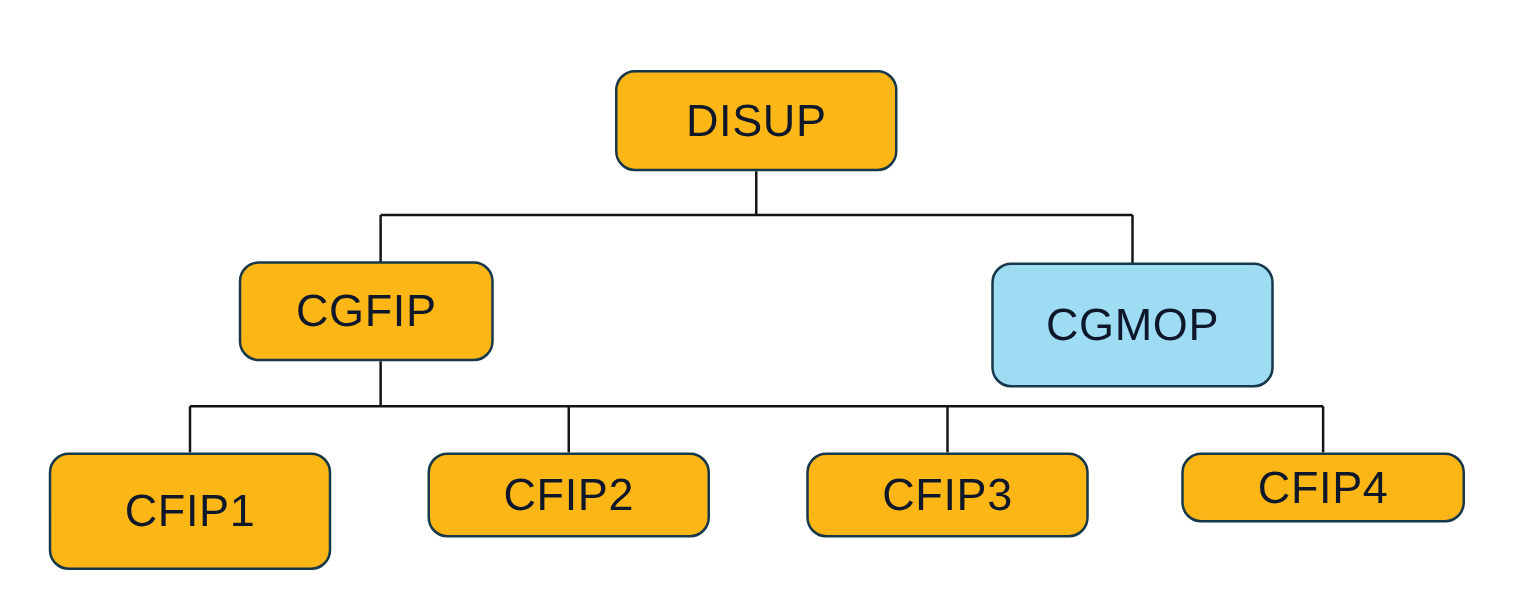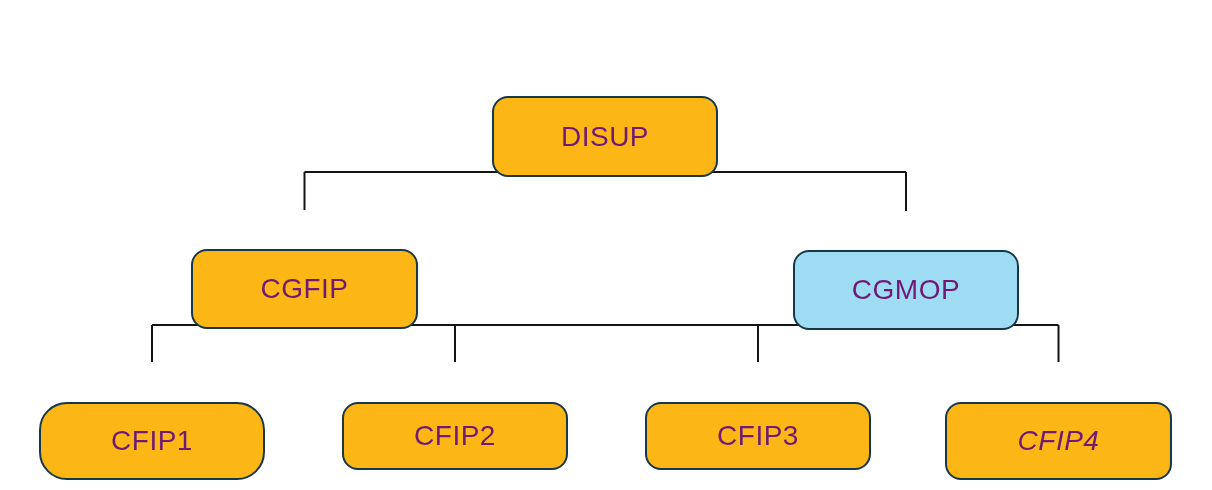--- a/index.html
+++ b/index.html
@@ -28,24 +28,23 @@
     fill: none;
   }
   .node {
     position: absolute;
     box-sizing: border-box;
     border: 2.5px solid #17384a;
     border-radius: 16px;
     display: flex;
     align-items: center;
     justify-content: center;
-    font-size: 28px;
+    font-size: 36px;
     letter-spacing: 0.5px;
-    color: #701a75;
-    margin-top: 40px;
+    color: #0f172a;
   }
   .node.orange { background: #fcb615; }
   .node.blue   { background: #9edcf3; }
 </style>
 </head>
 <body>
 
 <div class="canvas">
 
   <svg class="edges" viewBox="0 0 1212 490" xmlns="http://www.w3.org/2000/svg">
@@ -58,37 +57,37 @@
     <path d="M152 325 L152 362"></path>
     <path d="M455 325 L455 362"></path>
     <path d="M758 325 L758 362"></path>
     <path d="M1058.5 325 L1058.5 362"></path>
   </svg>
 
   <div class="node orange" style="left:492px; top:56px; width:226px; height:81px;">
     <span>DISUP</span>
   </div>
 
-  <div class="node orange" style="left:191px; top:209px; width:227px; height:80px;">
+  <div class="node orange" style="left:191px; top:209px; width:204px; height:80px;">
     <span>CGFIP</span>
   </div>
 
-  <div class="node blue" style="left:793px; top:210px; width:226px; height:80px;">
+  <div class="node blue" style="left:793px; top:210px; width:226px; height:100px;">
     <span>CGMOP</span>
   </div>
 
-  <div class="node orange" style="left:39px; top:362px; width:226px; height:78px;border-radius:28px;">
+  <div class="node orange" style="left:39px; top:362px; width:226px; height:94px;">
     <span>CFIP1</span>
   </div>
 
   <div class="node orange" style="left:342px; top:362px; width:226px; height:68px;">
     <span>CFIP2</span>
   </div>
 
   <div class="node orange" style="left:645px; top:362px; width:226px; height:68px;">
     <span>CFIP3</span>
   </div>
 
-  <div class="node orange" style="left:945px; top:362px; width:227px; height:78px;font-style:italic;">
+  <div class="node orange" style="left:945px; top:362px; width:227px; height:56px;">
     <span>CFIP4</span>
   </div>
 
 </div>
 
 </body></html>

